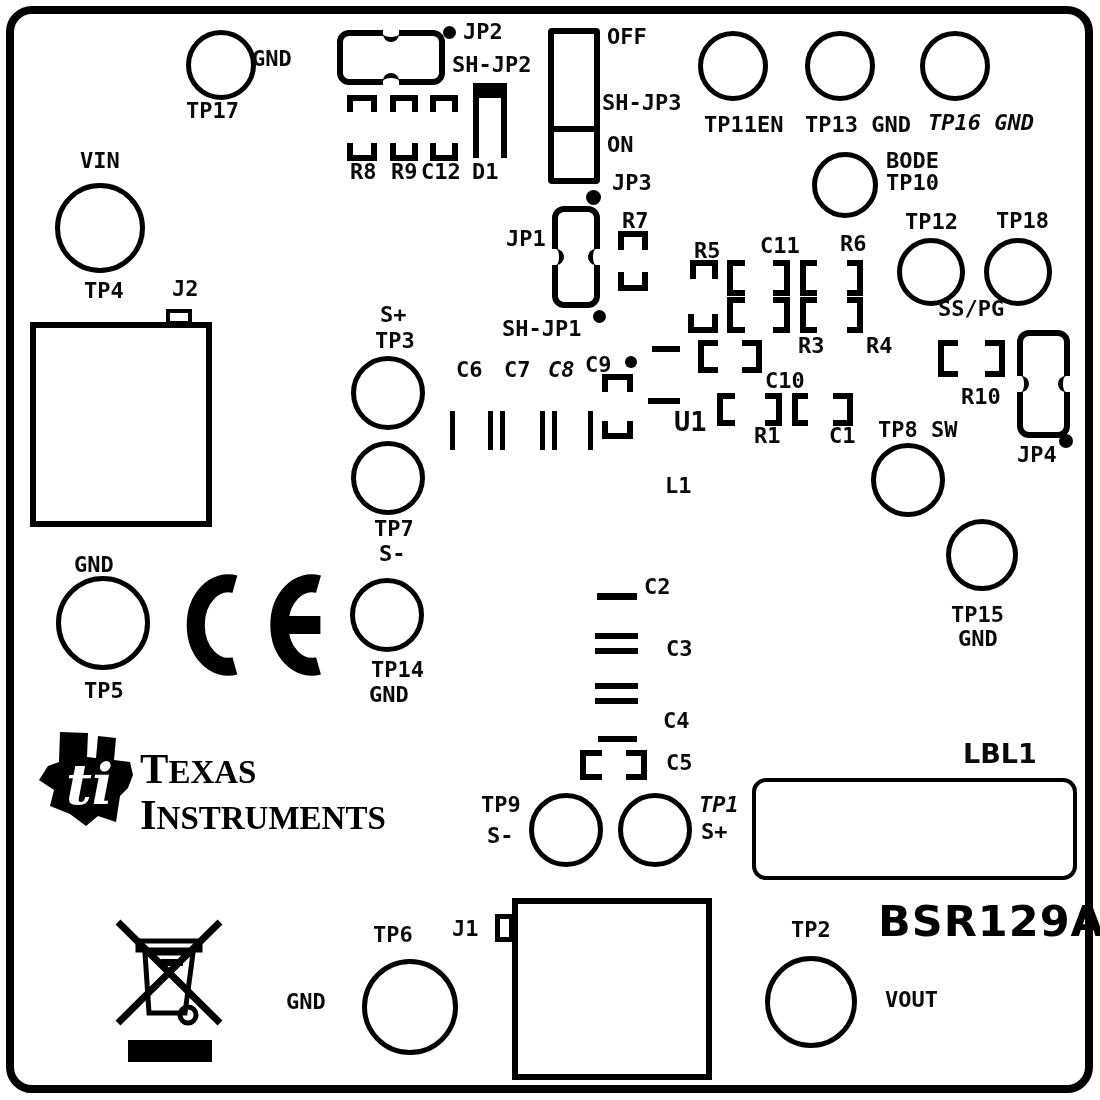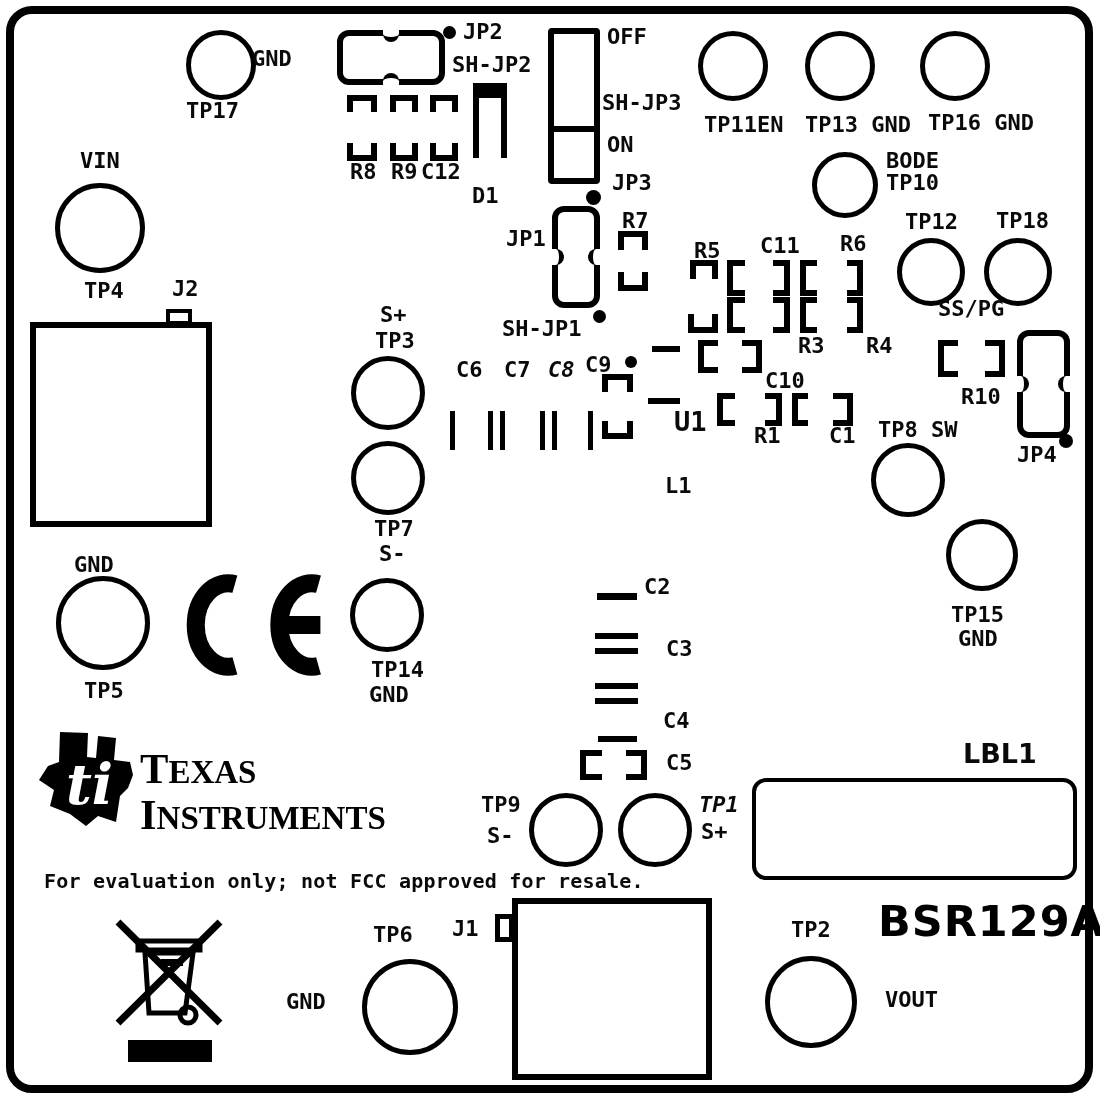--- a/index.html
+++ b/index.html
@@ -67,36 +67,36 @@
   <div class="pad b" style="left:347px;top:143px;width:30px;height:18px;"></div>
   <div class="pad t" style="left:390px;top:95px;width:28px;height:17px;"></div>
   <div class="pad b" style="left:390px;top:143px;width:28px;height:18px;"></div>
   <div class="pad t" style="left:430px;top:95px;width:28px;height:17px;"></div>
   <div class="pad b" style="left:430px;top:143px;width:28px;height:18px;"></div>
   <div class="fill" style="left:473px;top:83px;width:34px;height:15px;"></div>
   <div class="pad lr" style="left:473px;top:98px;width:34px;height:60px;"></div>
   <span class="lbl" style="left:350px;top:161px;">R8</span>
   <span class="lbl" style="left:391px;top:161px;">R9</span>
   <span class="lbl" style="left:421px;top:161px;">C12</span>
-  <span class="lbl" style="left:472px;top:161px;margin-top:24px;">D1</span>
+  <span class="lbl" style="left:472px;top:161px;">D1</span>
 
   <div class="jmp" style="left:548px;top:28px;width:52px;height:156px;border-radius:4px;"></div>
   <div class="fill" style="left:551px;top:126px;width:46px;height:6px;"></div>
   <span class="lbl" style="left:607px;top:26px;">OFF</span>
   <span class="lbl" style="left:602px;top:92px;">SH-JP3</span>
   <span class="lbl" style="left:607px;top:134px;">ON</span>
   <span class="lbl" style="left:612px;top:172px;">JP3</span>
   <div class="dot" style="left:586px;top:190px;width:15px;height:15px;"></div>
 
   <div class="tp" style="left:698px;top:31px;width:70px;height:70px;"></div>
   <div class="tp" style="left:805px;top:31px;width:70px;height:70px;"></div>
   <div class="tp" style="left:920px;top:31px;width:70px;height:70px;"></div>
   <span class="lbl" style="left:704px;top:114px;">TP11EN</span>
   <span class="lbl" style="left:805px;top:114px;">TP13 GND</span>
-  <span class="lbl" style="left:928px;top:112px;">TP16 GND</span>
+  <span class="lbl" style="left:928px;top:112px;font-style:italic;">TP16 GND</span>
 
   <div class="tp" style="left:812px;top:152px;width:66px;height:66px;"></div>
   <span class="lbl" style="left:886px;top:150px;">BODE</span>
   <span class="lbl" style="left:886px;top:172px;">TP10</span>
 
   <div class="tp" style="left:897px;top:238px;width:68px;height:68px;"></div>
   <div class="tp" style="left:984px;top:238px;width:68px;height:68px;"></div>
   <span class="lbl" style="left:905px;top:211px;">TP12</span>
   <span class="lbl" style="left:996px;top:210px;">TP18</span>
   <span class="lbl" style="left:938px;top:298px;">SS/PG</span>
@@ -218,21 +218,20 @@
   <span class="lbl" id="lbl1-label" style="left:963px;top:740px;">LBL1</span>
   <div class="lblbox" style="left:752px;top:778px;width:325px;height:102px;"></div>
 
   <svg style="position:absolute;left:36px;top:730px;" width="100" height="118" viewBox="0 0 100 118">
     <path d="M24 2 L52 3 L51 27 L60 28 L62 6 L80 8 L78 30 L94 32 L97 45 L92 58 L84 66 L80 92
              L62 86 L50 96 L34 84 L14 76 L18 60 L3 50 L12 36 L23 32 Z" fill="#000"></path>
     <text x="30" y="74" font-family="DejaVu Serif, serif" font-style="italic" font-weight="bold" font-size="56" fill="#fff">ti</text>
   </svg>
   <div class="brand" style="left:140px;top:748px;font-size:33px;">Texas</div>
   <div class="brand" style="left:140px;top:794px;font-size:33px;">Instruments</div>
-  <span class="lbl" id="eval-text" style="left:44px;top:871px;">For evaluation only; not FCC approved for resale.</span>
 
   <svg style="position:absolute;left:85px;top:915px;" width="140" height="150" viewBox="0 0 140 150">
     <rect x="53" y="26" width="62" height="9" fill="none" stroke="#000" stroke-width="5"></rect>
     <rect x="76" y="44" width="22" height="7" fill="#000"></rect>
     <path d="M60 38 L64 98 L100 98 L108 38 Z" fill="none" stroke="#000" stroke-width="5"></path>
     <circle cx="103" cy="100" r="8" fill="none" stroke="#000" stroke-width="5"></circle>
     <path d="M33 7 L135 108 M135 7 L33 108" stroke="#000" stroke-width="7"></path>
     <rect x="43" y="125" width="84" height="22" fill="#000"></rect>
   </svg>
 

